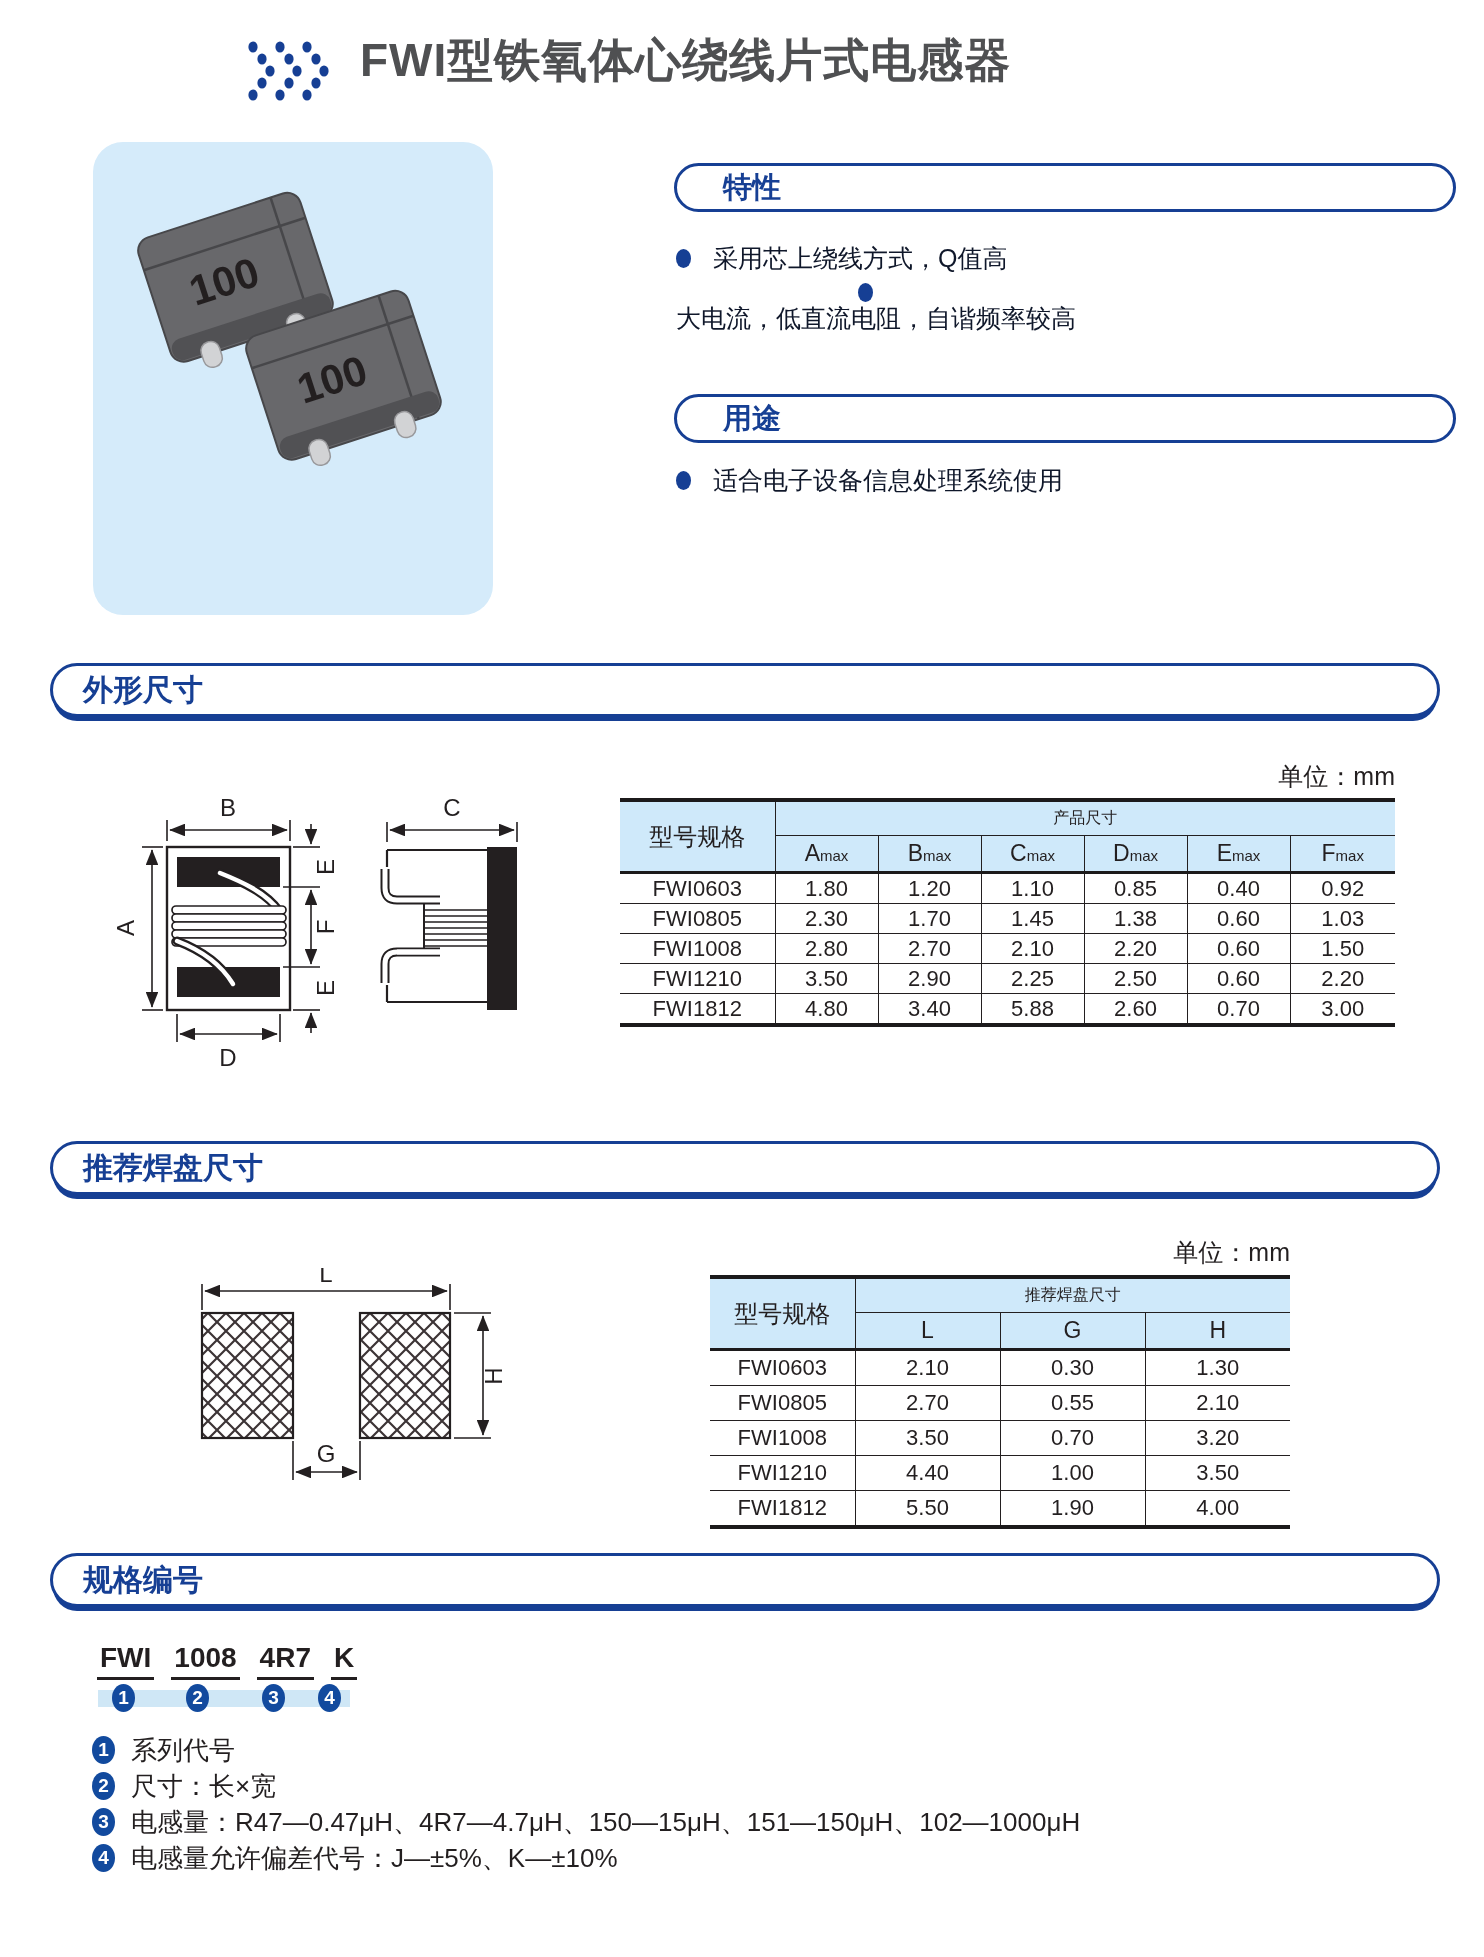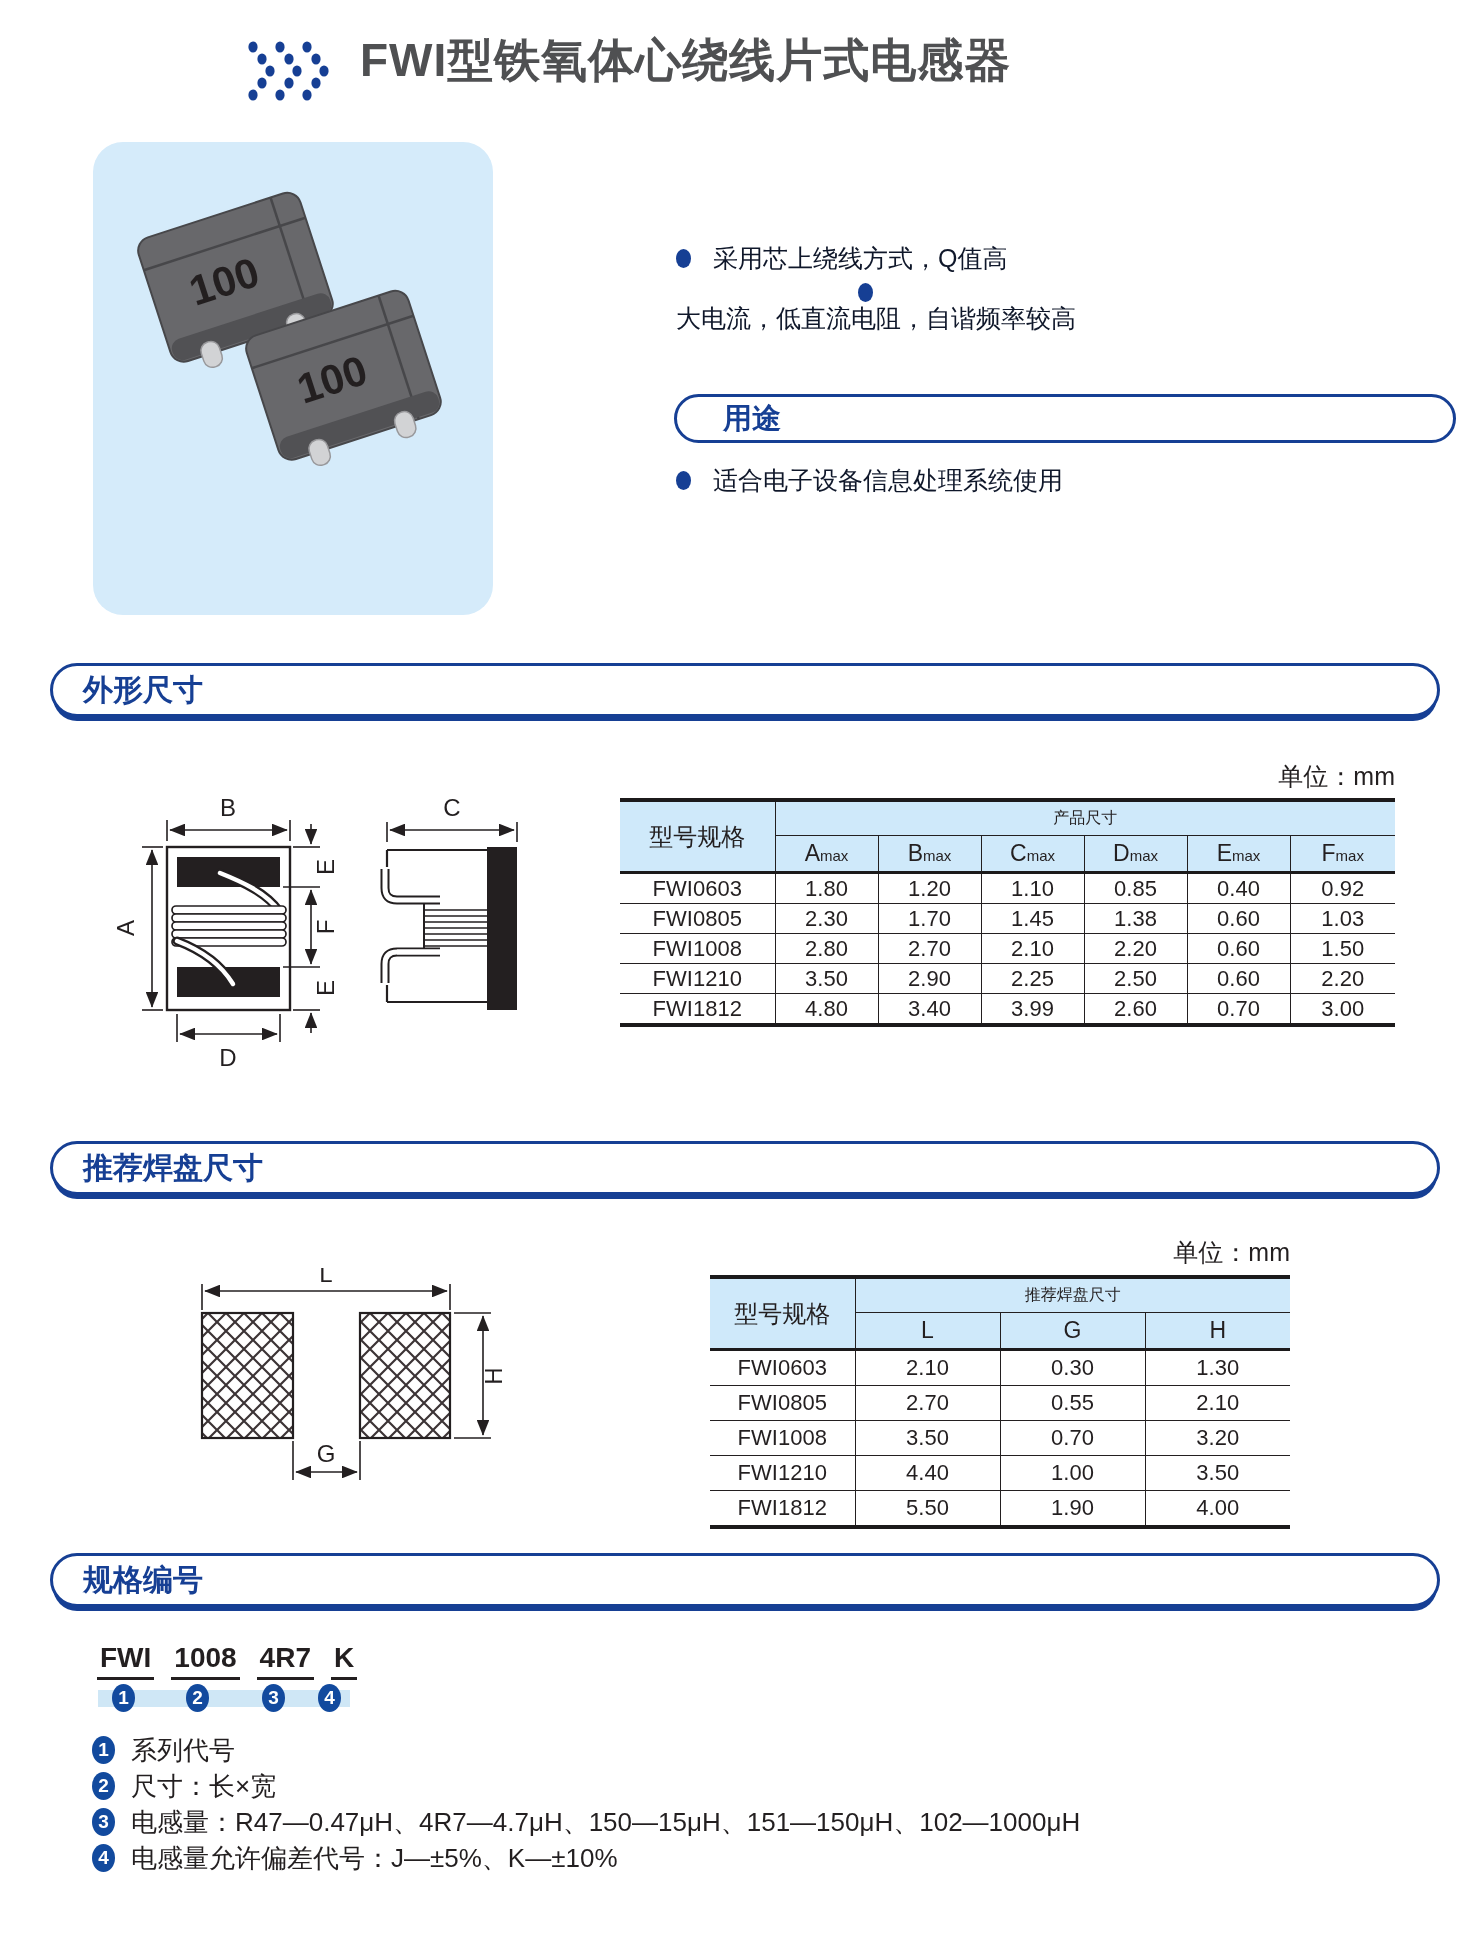--- a/index.html
+++ b/index.html
@@ -86,20 +86,21 @@
           <rect x="-56" y="48" width="19" height="26" rx="9" fill="#d2d3d5" stroke="#98989b" stroke-width="1.5"></rect>
           <rect x="34" y="48" width="19" height="26" rx="9" fill="#d2d3d5" stroke="#98989b" stroke-width="1.5"></rect>
           <text x="-12" y="10" text-anchor="middle" font-size="42" font-weight="bold" fill="#e9e9ec">100</text>
         </g>
       </defs>
       <use href="#ind" transform="translate(144,140) rotate(-18)"></use>
       <use href="#ind" transform="translate(252,238) rotate(-18)"></use>
     </svg>
   </div>
 
+  <div class="abs pill pill-small" style="top:163px;">特性</div>
   <div class="abs bullet-row" style="left:676px;top:242px;">
     <span class="bullet-dot"></span>
     <span>采用芯上绕线方式，Q值高</span>
   </div>
   <div class="abs bullet-row" style="left:676px;top:283px;flex-direction:column;">
     <span class="bullet-dot"></span>
     <span>大电流，低直流电阻，自谐频率较高</span>
   </div>
 
   <div class="abs bullet-row" style="left:676px;top:464px;">
@@ -234,21 +235,21 @@
           <td>2.90</td>
           <td>2.25</td>
           <td>2.50</td>
           <td>0.60</td>
           <td>2.20</td>
       </tr>
       <tr>
         <td>FWI1812</td>
           <td>4.80</td>
           <td>3.40</td>
-          <td>3.99</td>
+          <td>5.88</td>
           <td>2.60</td>
           <td>0.70</td>
           <td>3.00</td>
       </tr>
     </tbody>
   </table>
 
   <div class="abs pill pill-big" style="top:1141px;">推荐焊盘尺寸</div>
 
   <div class="abs unit-label" style="left:990px;top:1236px;width:300px;text-align:right;">单位：mm</div>

